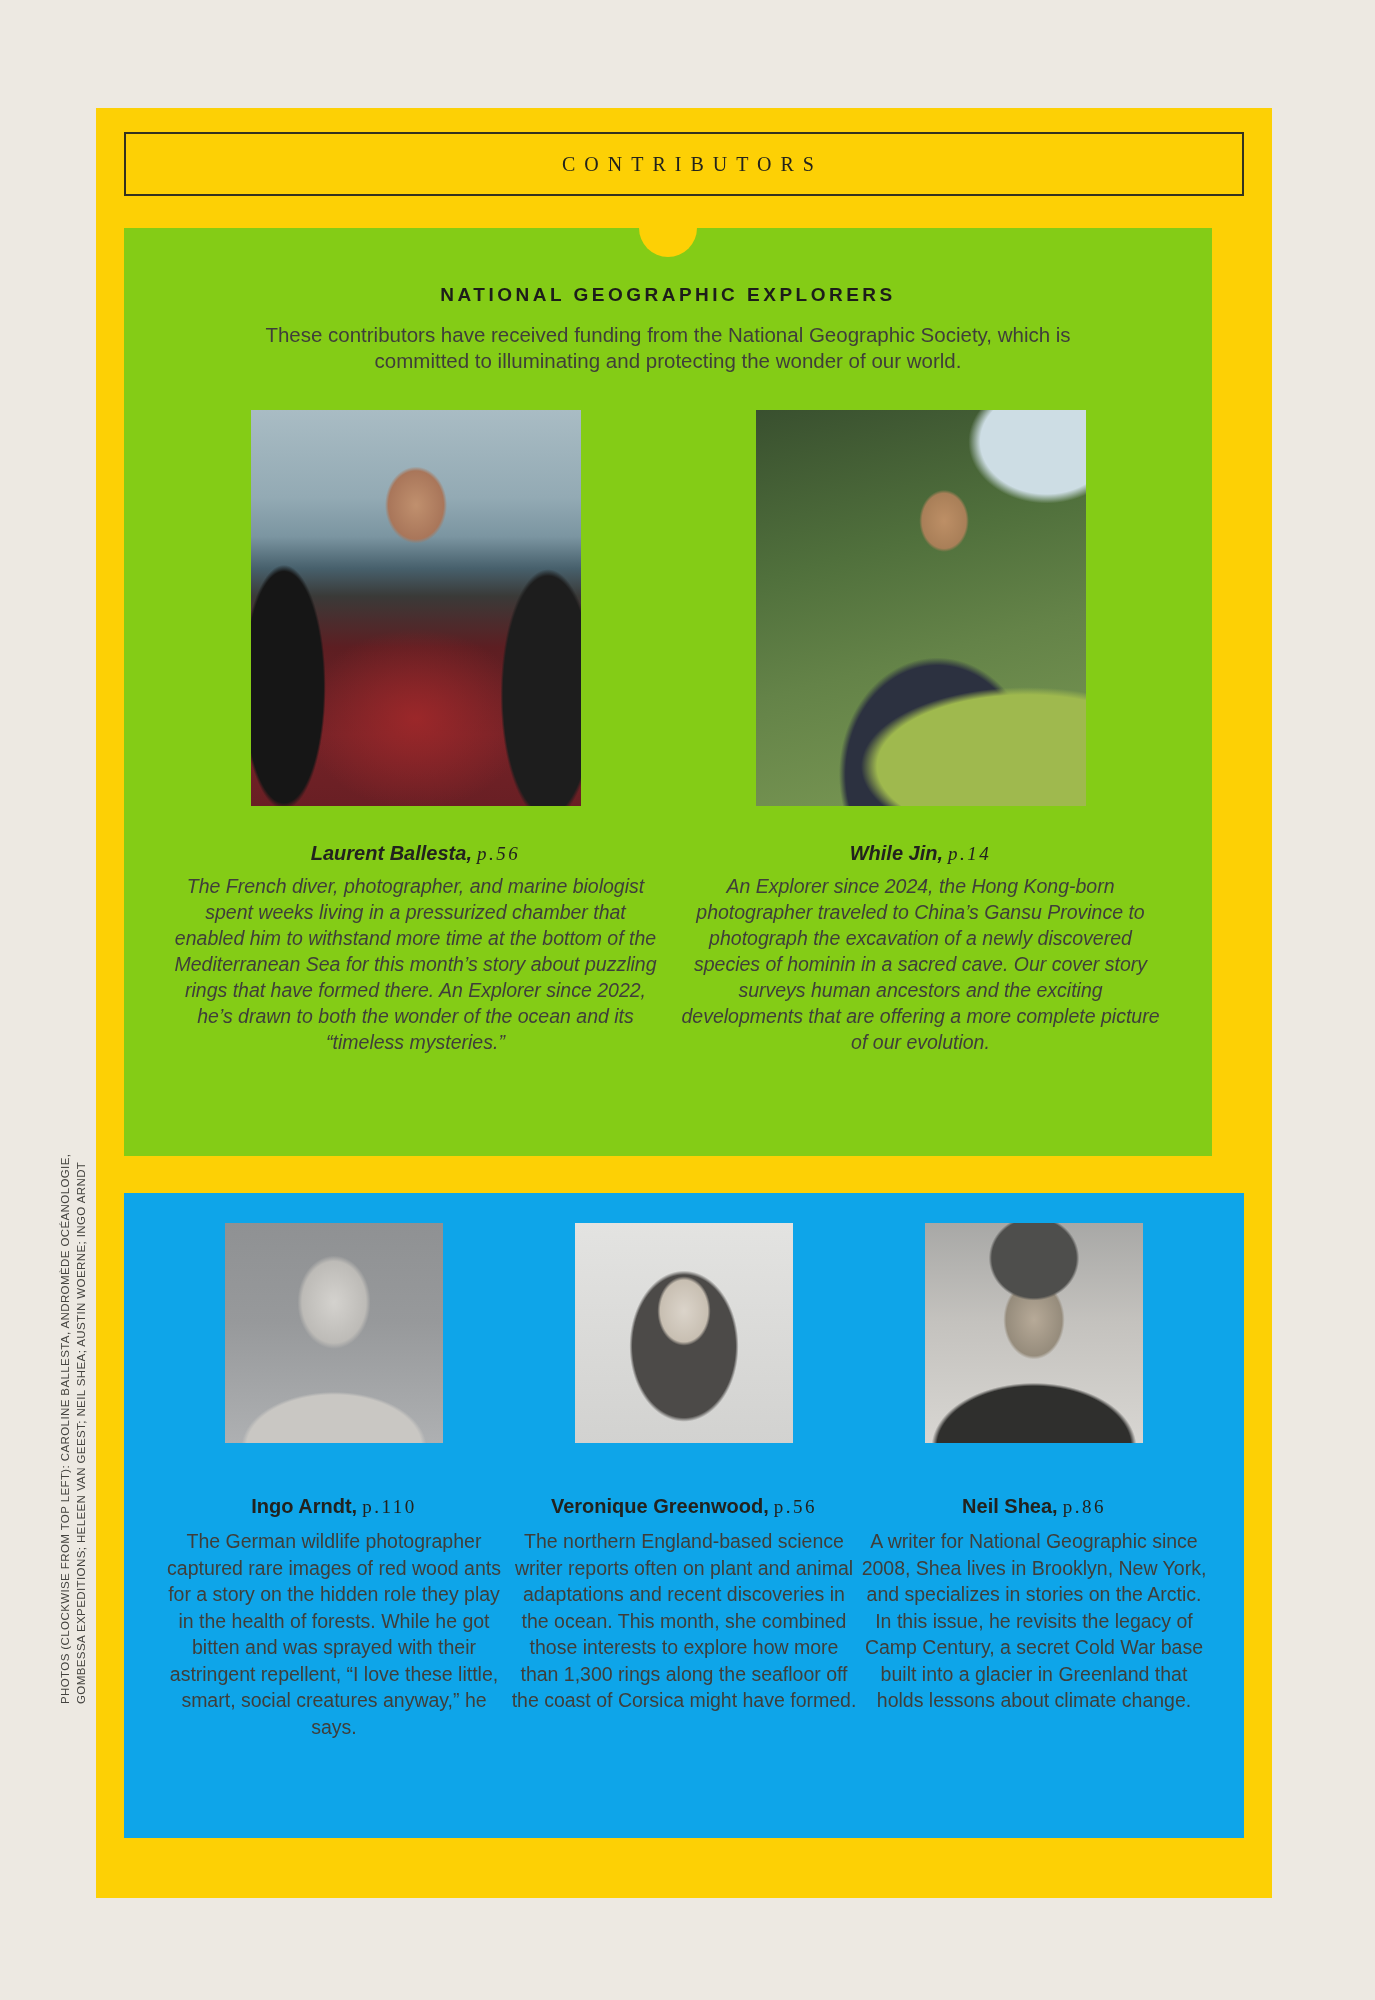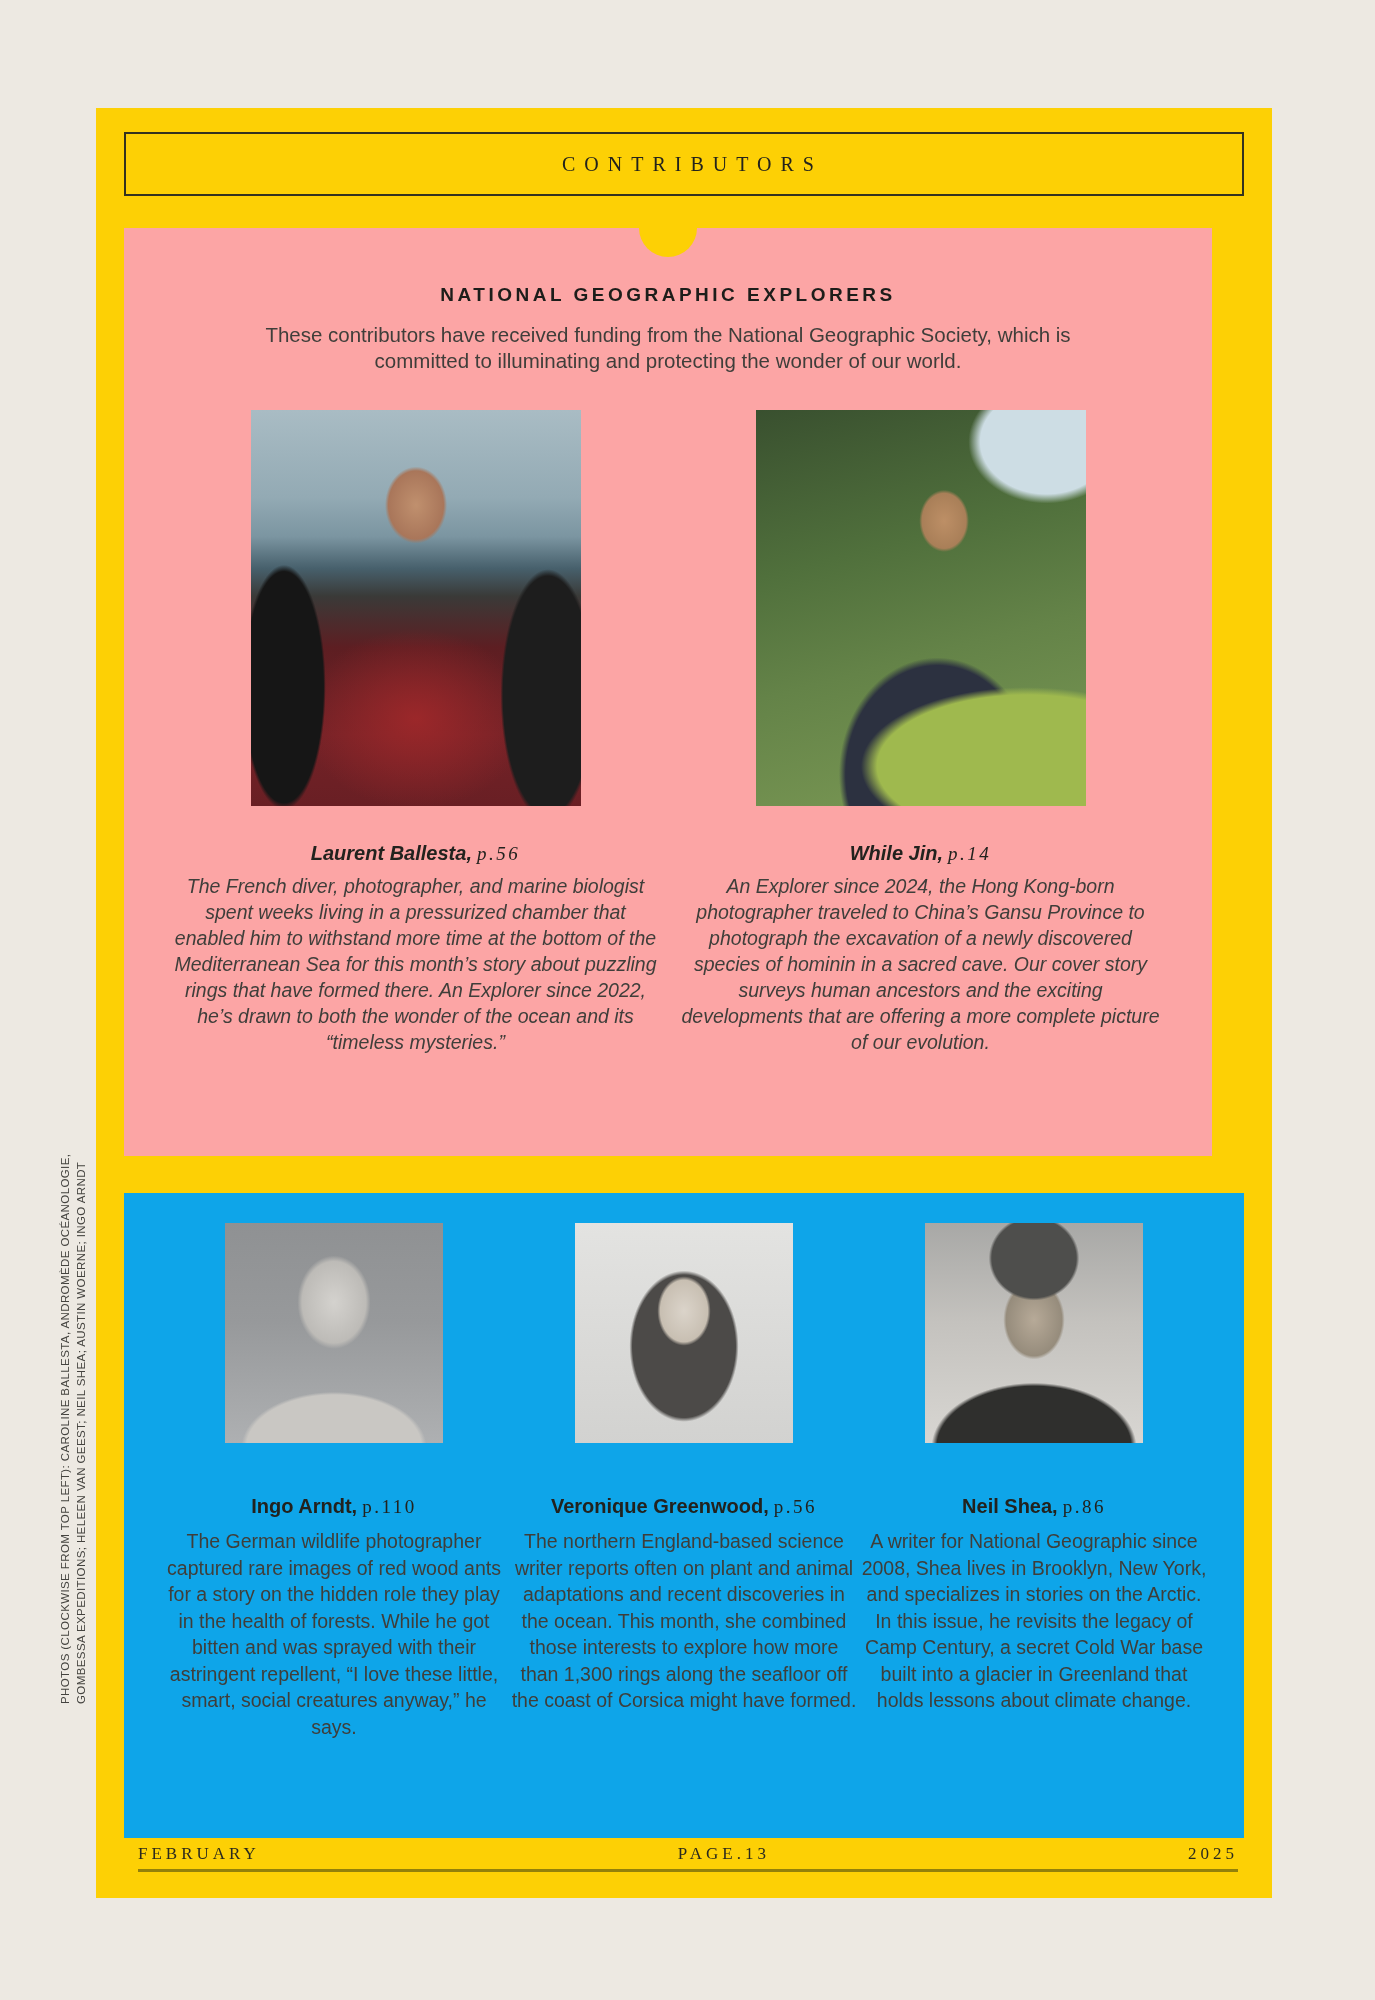--- a/index.html
+++ b/index.html
@@ -9,21 +9,21 @@
   
   .page{position:absolute;left:96px;top:108px;width:1176px;height:1790px;background:#FDD005;}
 
   
   .header-box{position:absolute;left:28px;right:28px;top:24px;height:60px;
     border:2px solid #33321f;display:flex;align-items:center;justify-content:center;padding-left:8px;}
   .header-box span{font-family:"Liberation Serif",serif;font-size:20px;letter-spacing:9px;
     color:#23231c;text-indent:9px;}
 
   
-  .white-card{position:absolute;left:28px;top:120px;width:1088px;height:928px;background:#fca5a5;
+  .white-card{position:absolute;left:28px;top:120px;width:1088px;height:928px;background:#84cc16;
     box-sizing:border-box;padding:56px 50px 0 50px;text-align:center;}
   .notch{position:absolute;top:0;left:50%;transform:translateX(-50%);width:58px;height:29px;
     background:#FDD005;border-radius:0 0 30px 30px;}
   .card-heading{margin:0 0 16px 0;font-size:19px;font-weight:bold;letter-spacing:3.5px;color:#1d1d1a;}
   .intro{margin:0 auto 30px auto;max-width:900px;font-size:20.5px;line-height:26px;color:#3f3e3a;}
 
   .explorer-row{display:flex;justify-content:center;gap:22px;font-style:italic;}
   .explorer-col{width:500px;}
   .photo-large{width:330px;height:396px;margin:6px auto 36px auto;}
   .name-line{margin:0 0 8px 0;}
@@ -140,23 +140,15 @@
       <div class="contrib-col">
         <div class="photo-small ph ph-shea"></div>
         <div class="name-line">
           <span class="name">Neil Shea,</span><span class="pref">p.86</span>
         </div>
         <p class="bio"><span>A writer for </span><span class="ital">National Geographic</span><span> since 2008, Shea lives in Brooklyn, New York, and specializes in stories on the Arctic. In this issue, he revisits the legacy of Camp Century, a secret Cold War base built into a glacier in Greenland that holds lessons about climate change.</span></p>
       </div>
 
     </div>
 
-    <div class="footer">
-      <div class="footer-row">
-        <span>FEBRUARY</span>
-        <span>PAGE.13</span>
-        <span>2025</span>
-      </div>
-      <div class="footer-rule"></div>
-    </div>
 
   </div>
 </div>
 
 </body></html>

